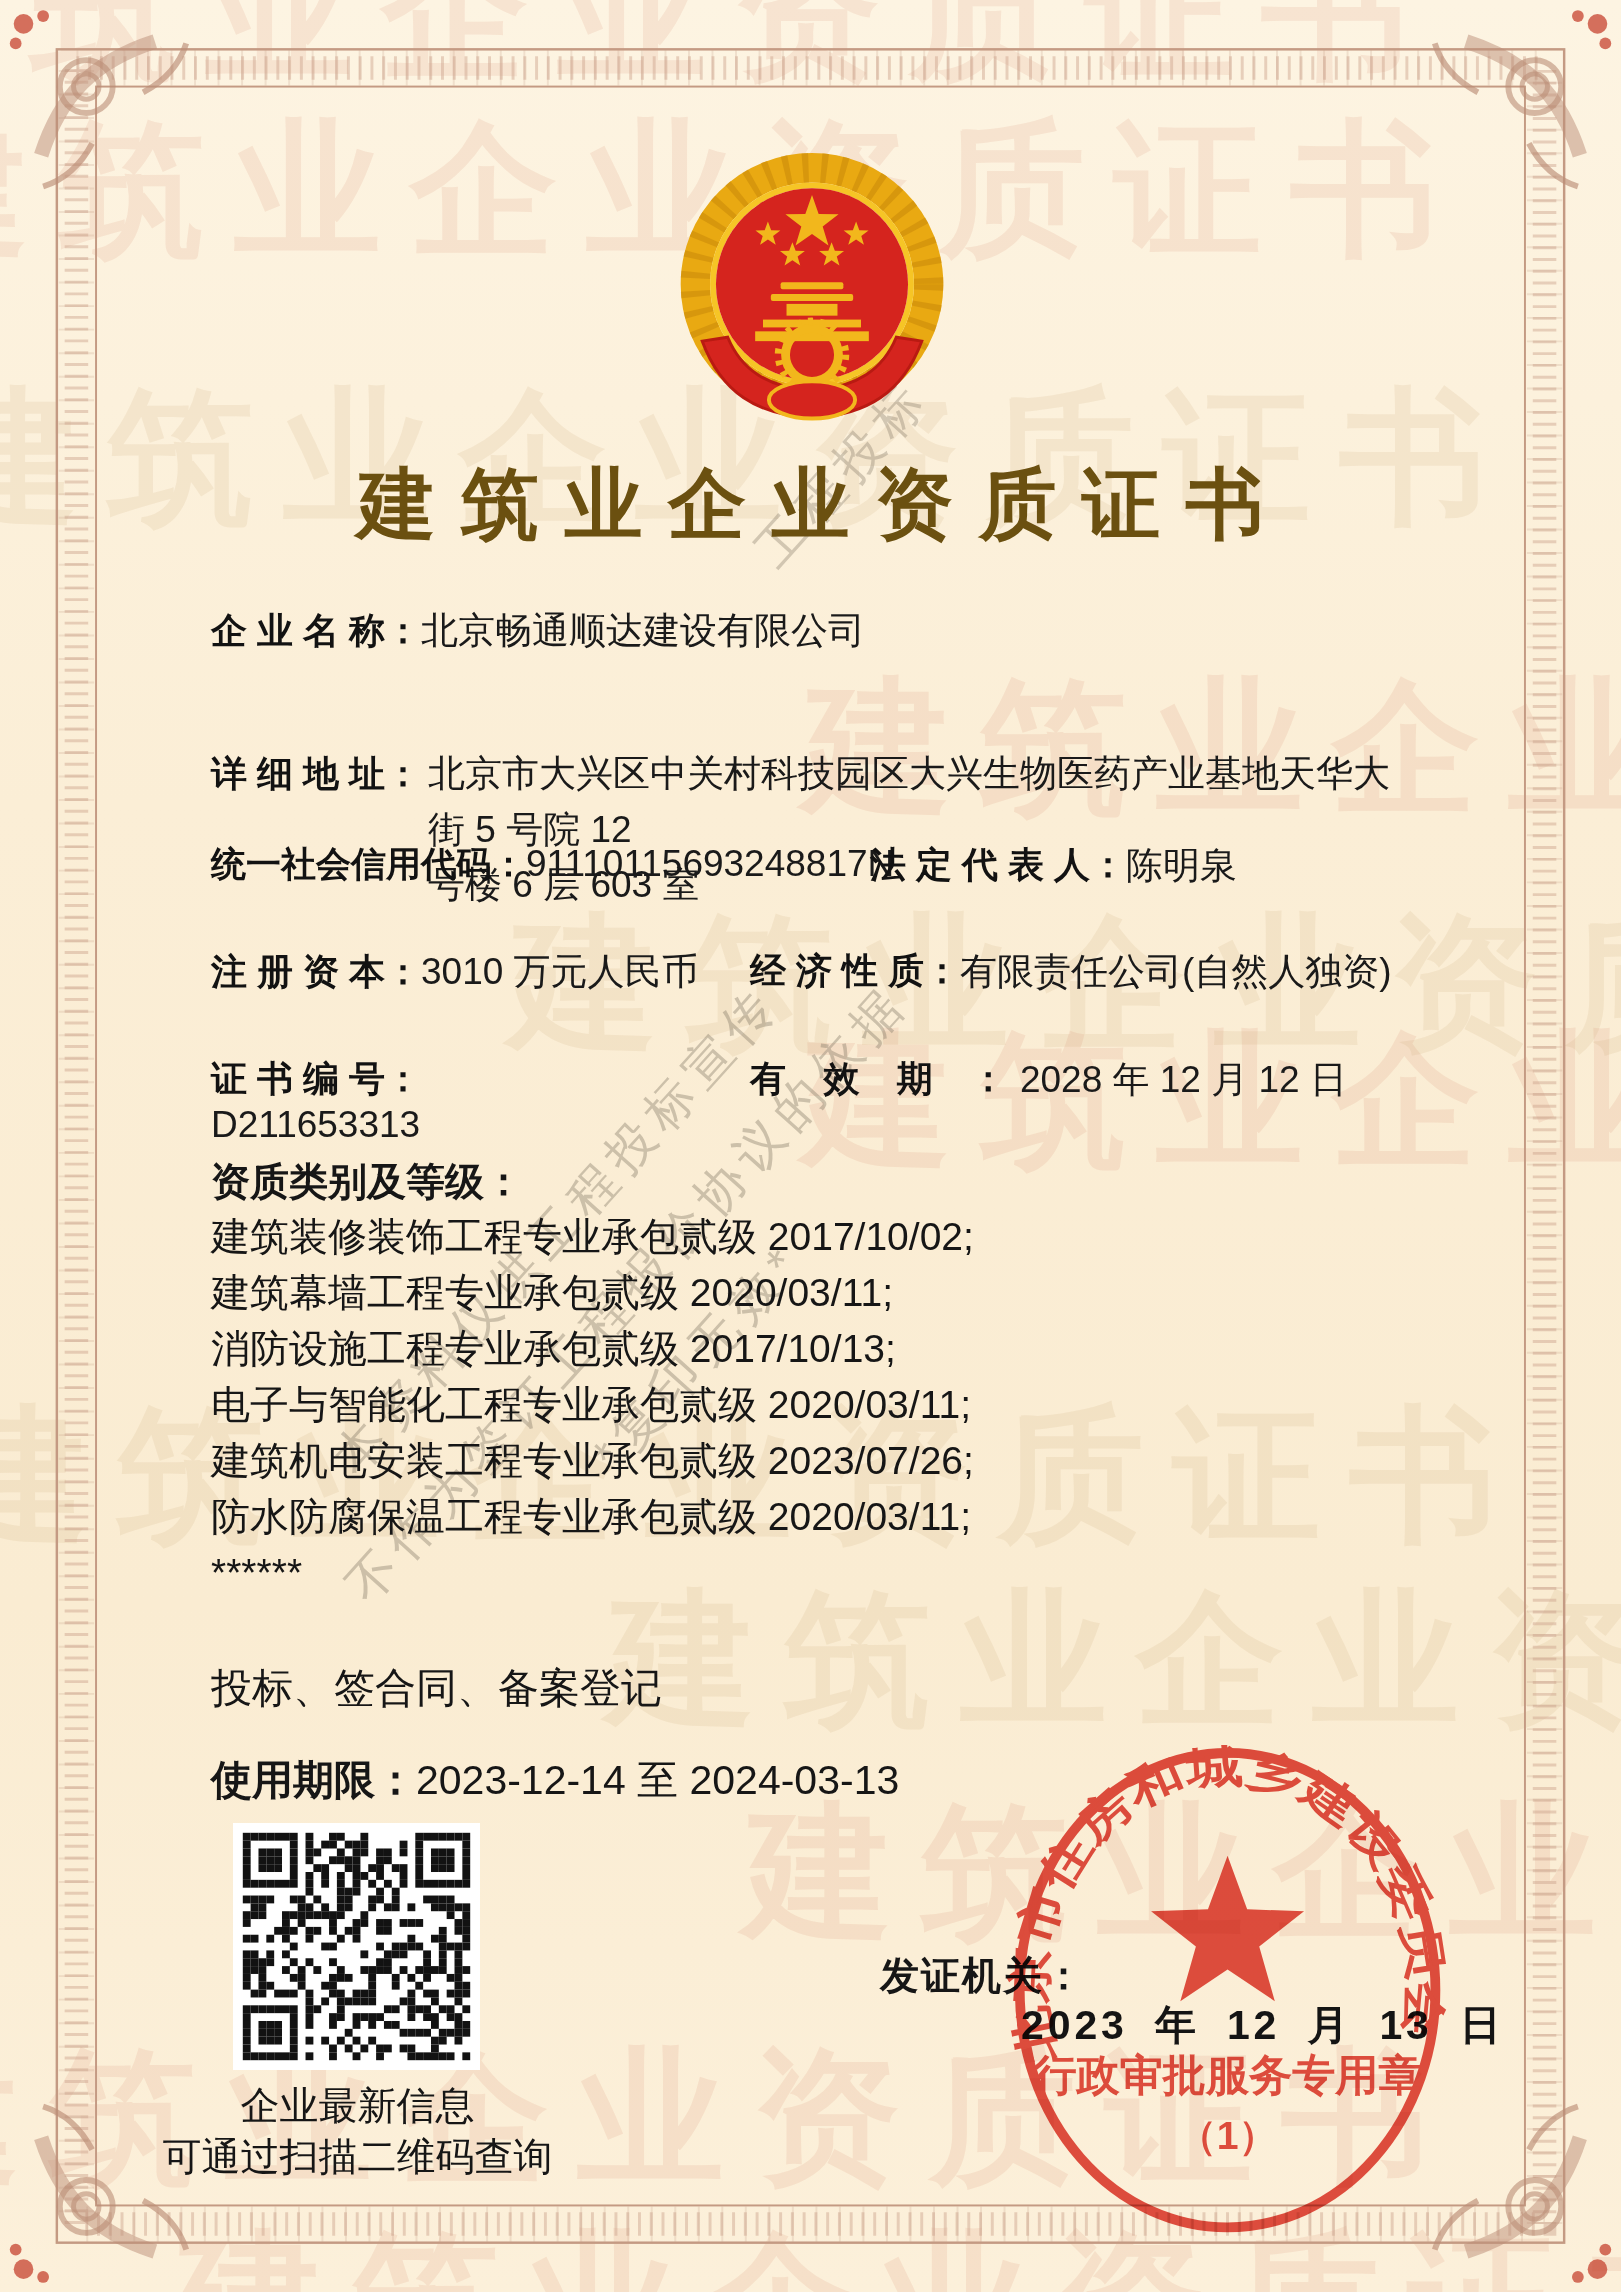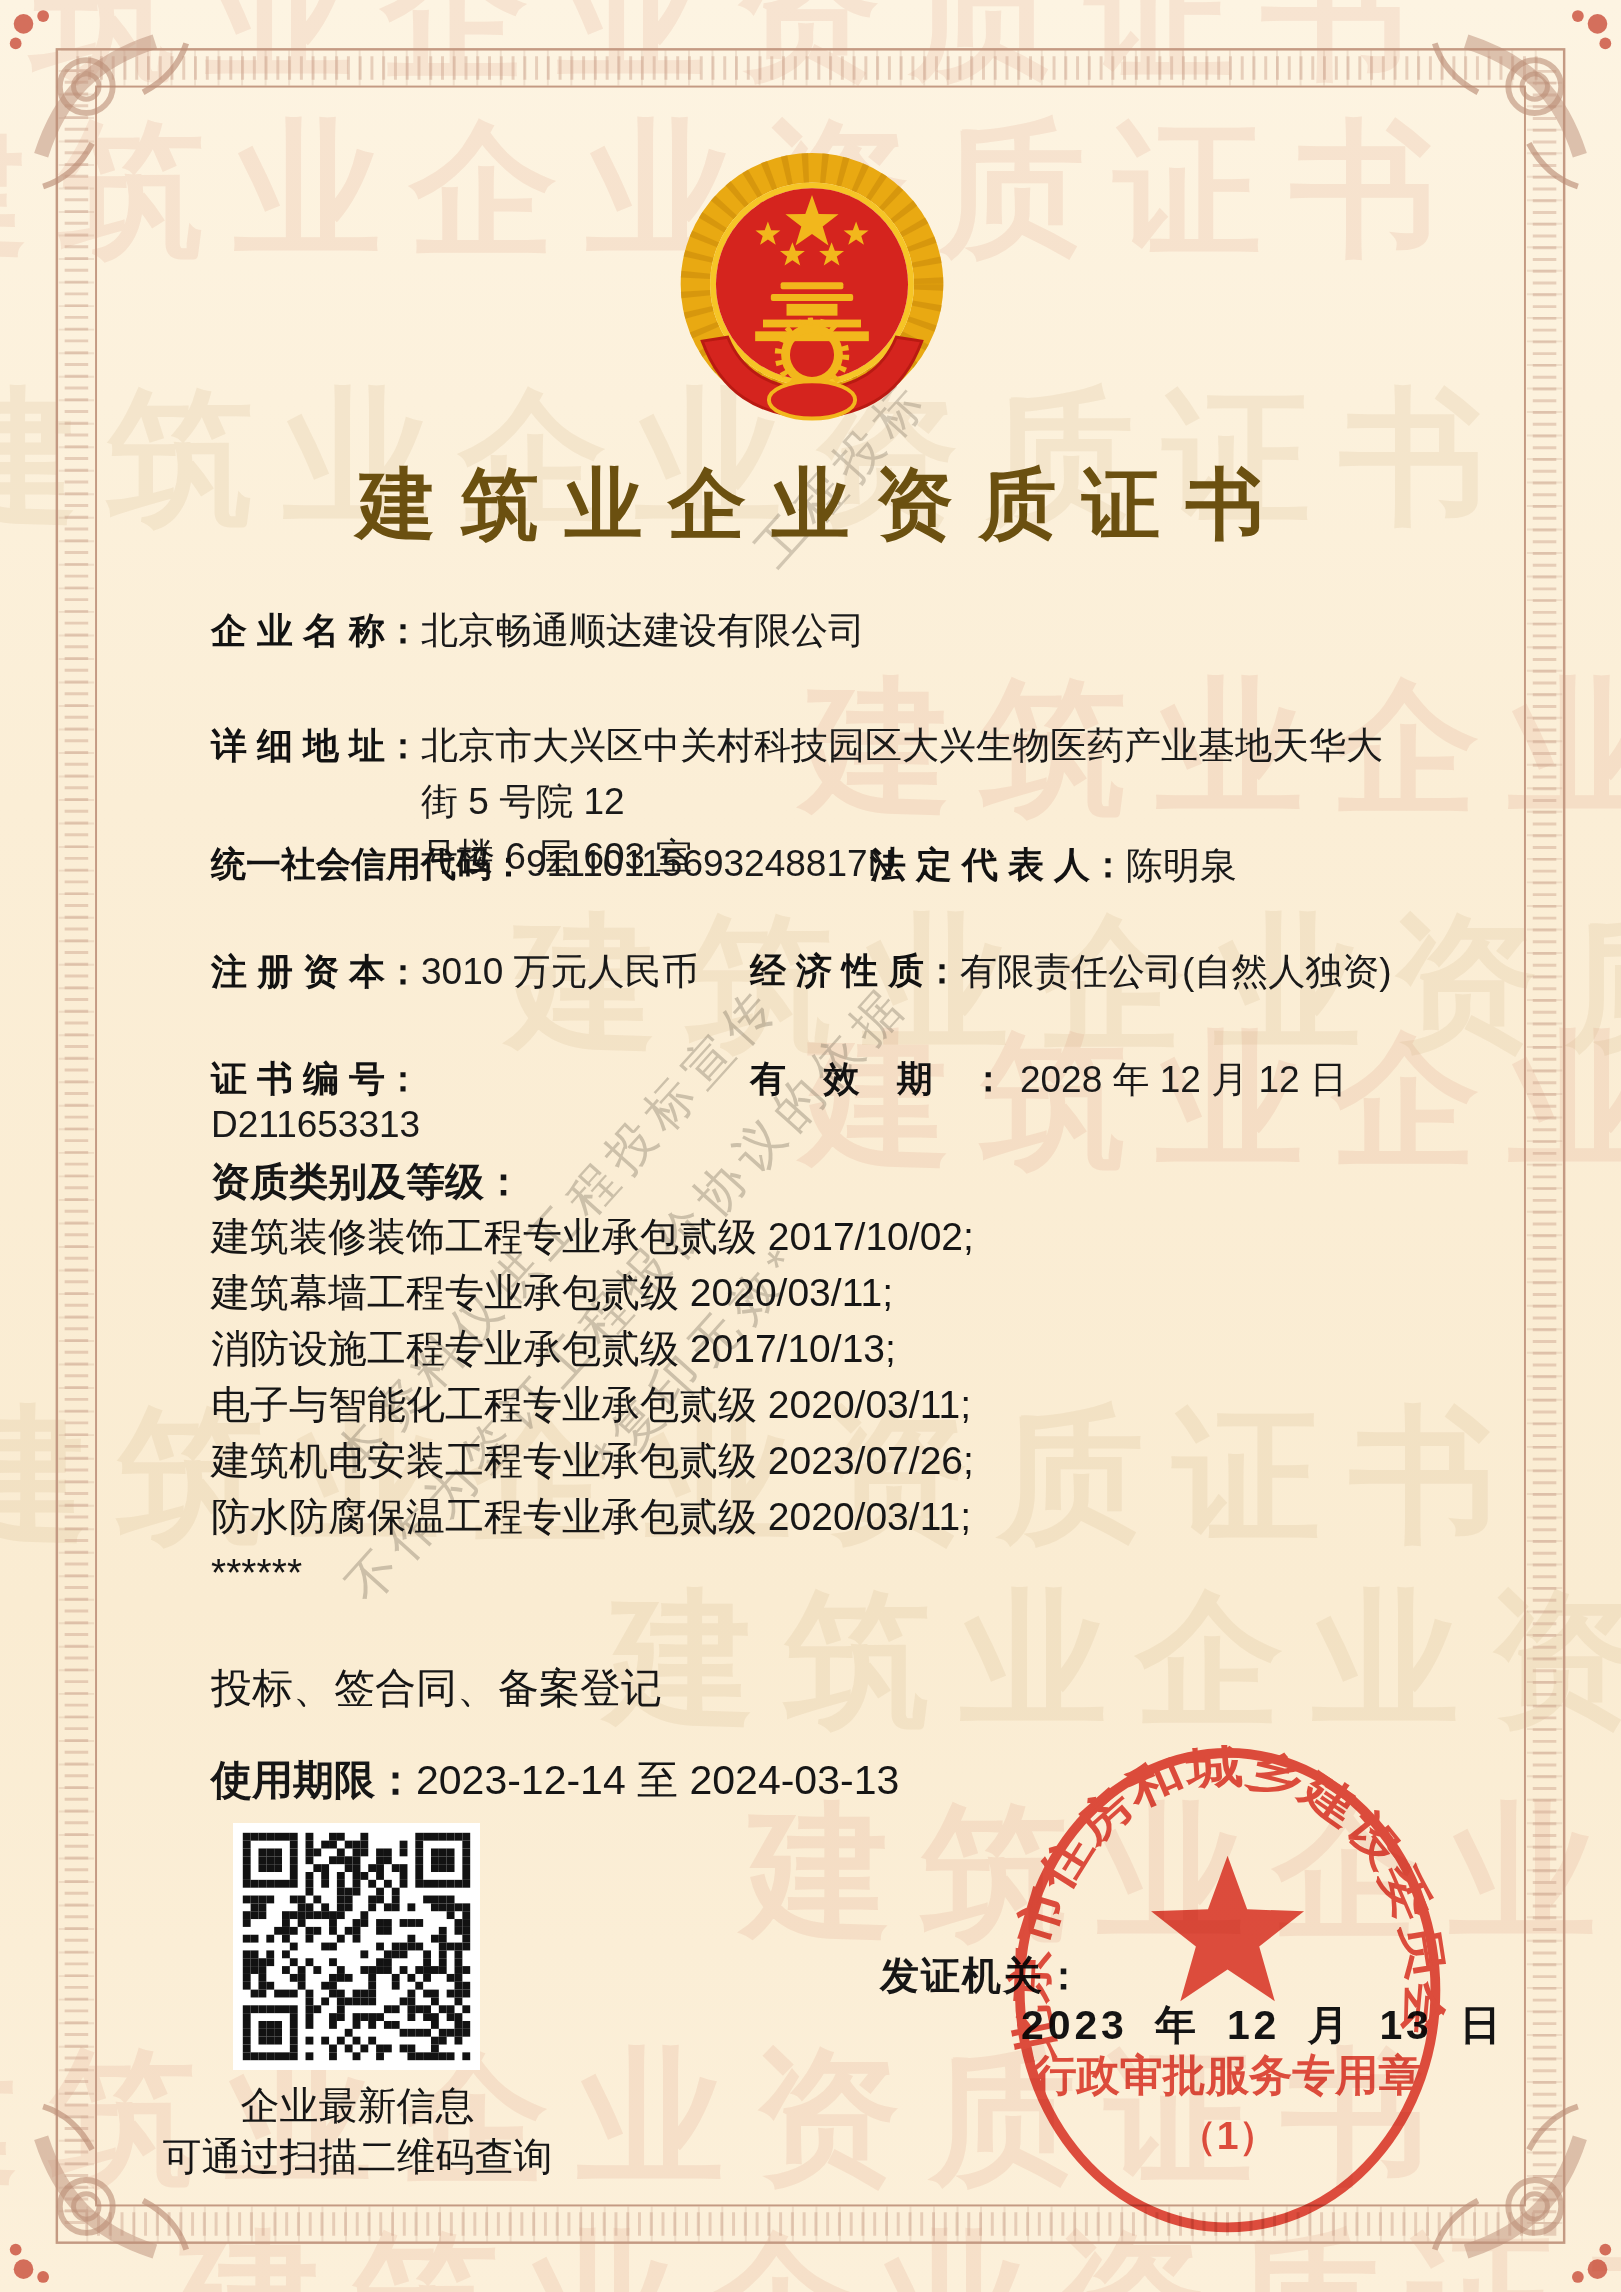--- a/index.html
+++ b/index.html
@@ -120,21 +120,21 @@
       <ellipse cx="150" cy="258" rx="44" ry="19" fill="#d5241e" stroke="#f2b71c" stroke-width="4"></ellipse>
     </svg>
 
     <h1 class="title">建筑业企业资质证书</h1>
 
     <div class="row" style="top:606px;">
       <span class="lab">企 业 名 称：</span>
       <span class="val">北京畅通顺达建设有限公司</span>
     </div>
 
-    <div class="row" style="top:718px;">
+    <div class="row" style="top:746px;gap:7px;">
       <span class="lab">详 细 地 址：</span>
       <span class="val addr-val">
         <span>北京市大兴区中关村科技园区大兴生物医药产业基地天华大街 5 号院 12</span><br>
         <span>号楼 6 层 603 室</span>
       </span>
     </div>
 
     <div class="row" style="top:841px;width:1225px;">
       <span class="lab" style="font-size:35px;">统一社会信用代码：</span>
       <span class="val">91110115693248817N</span>

